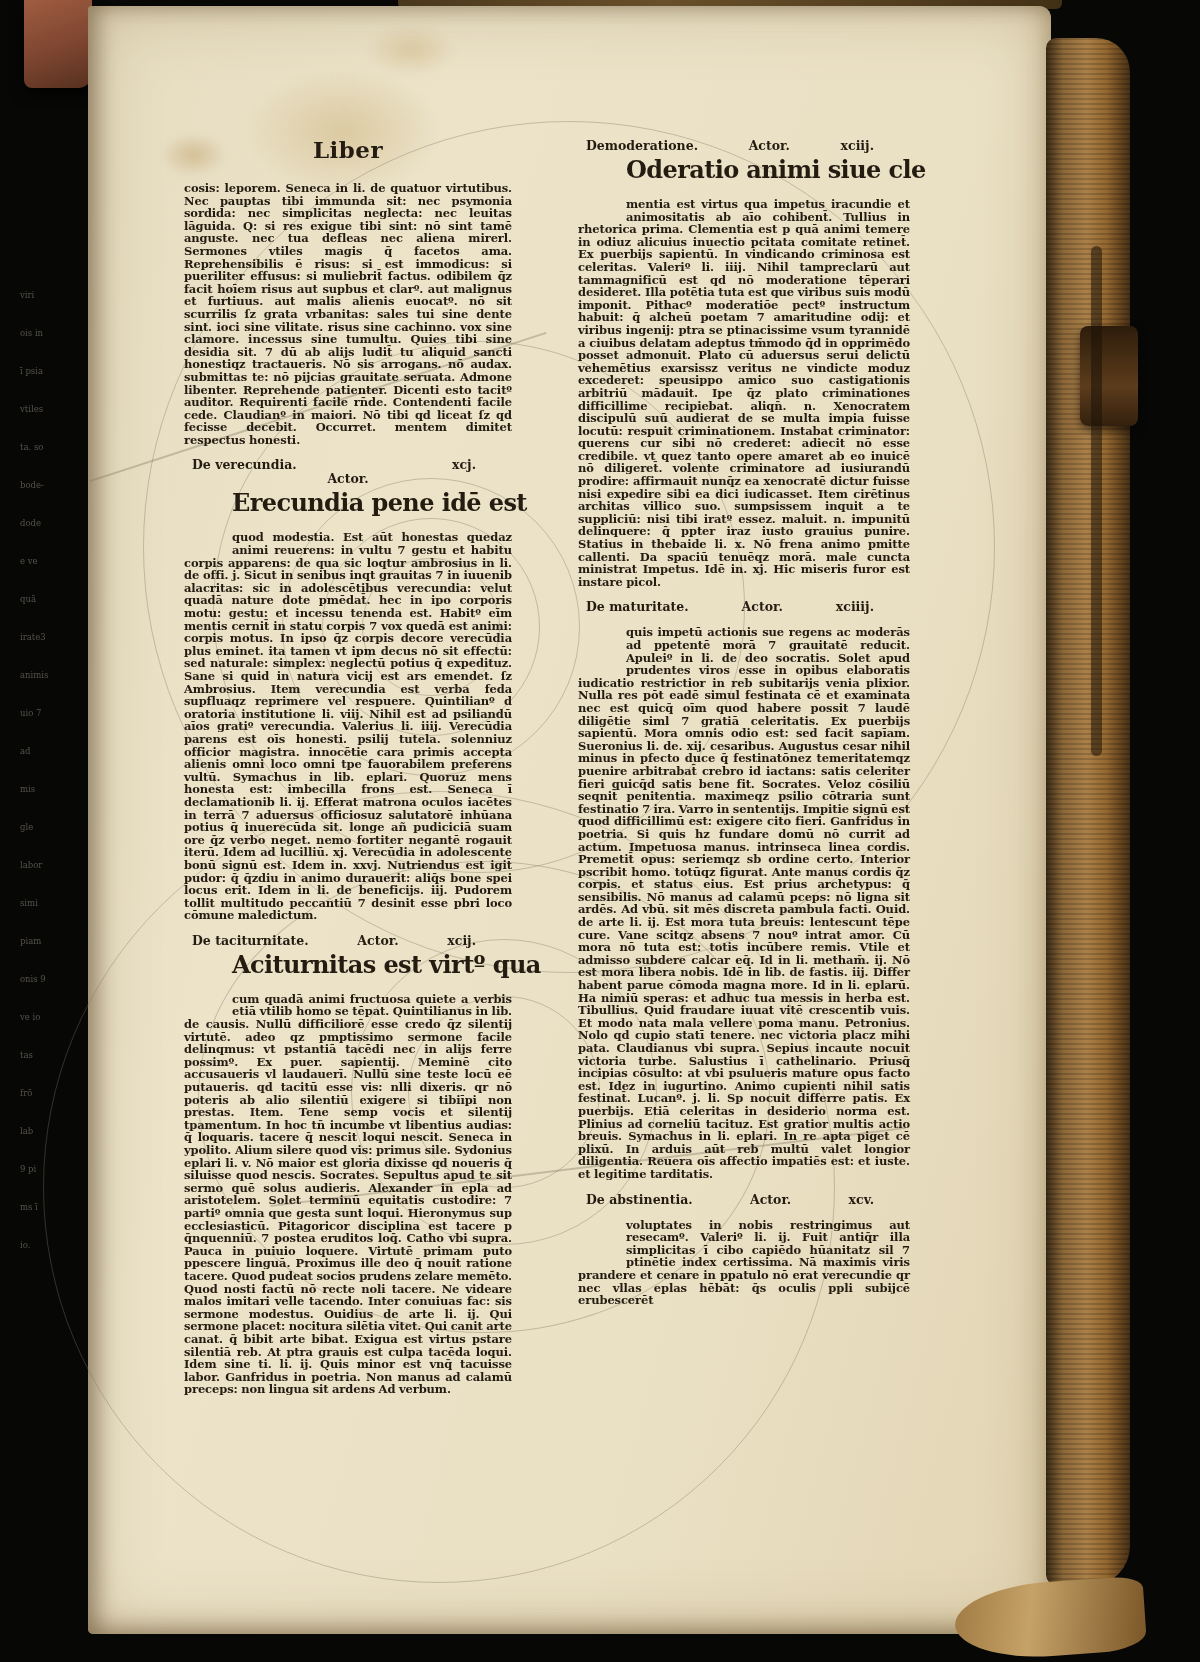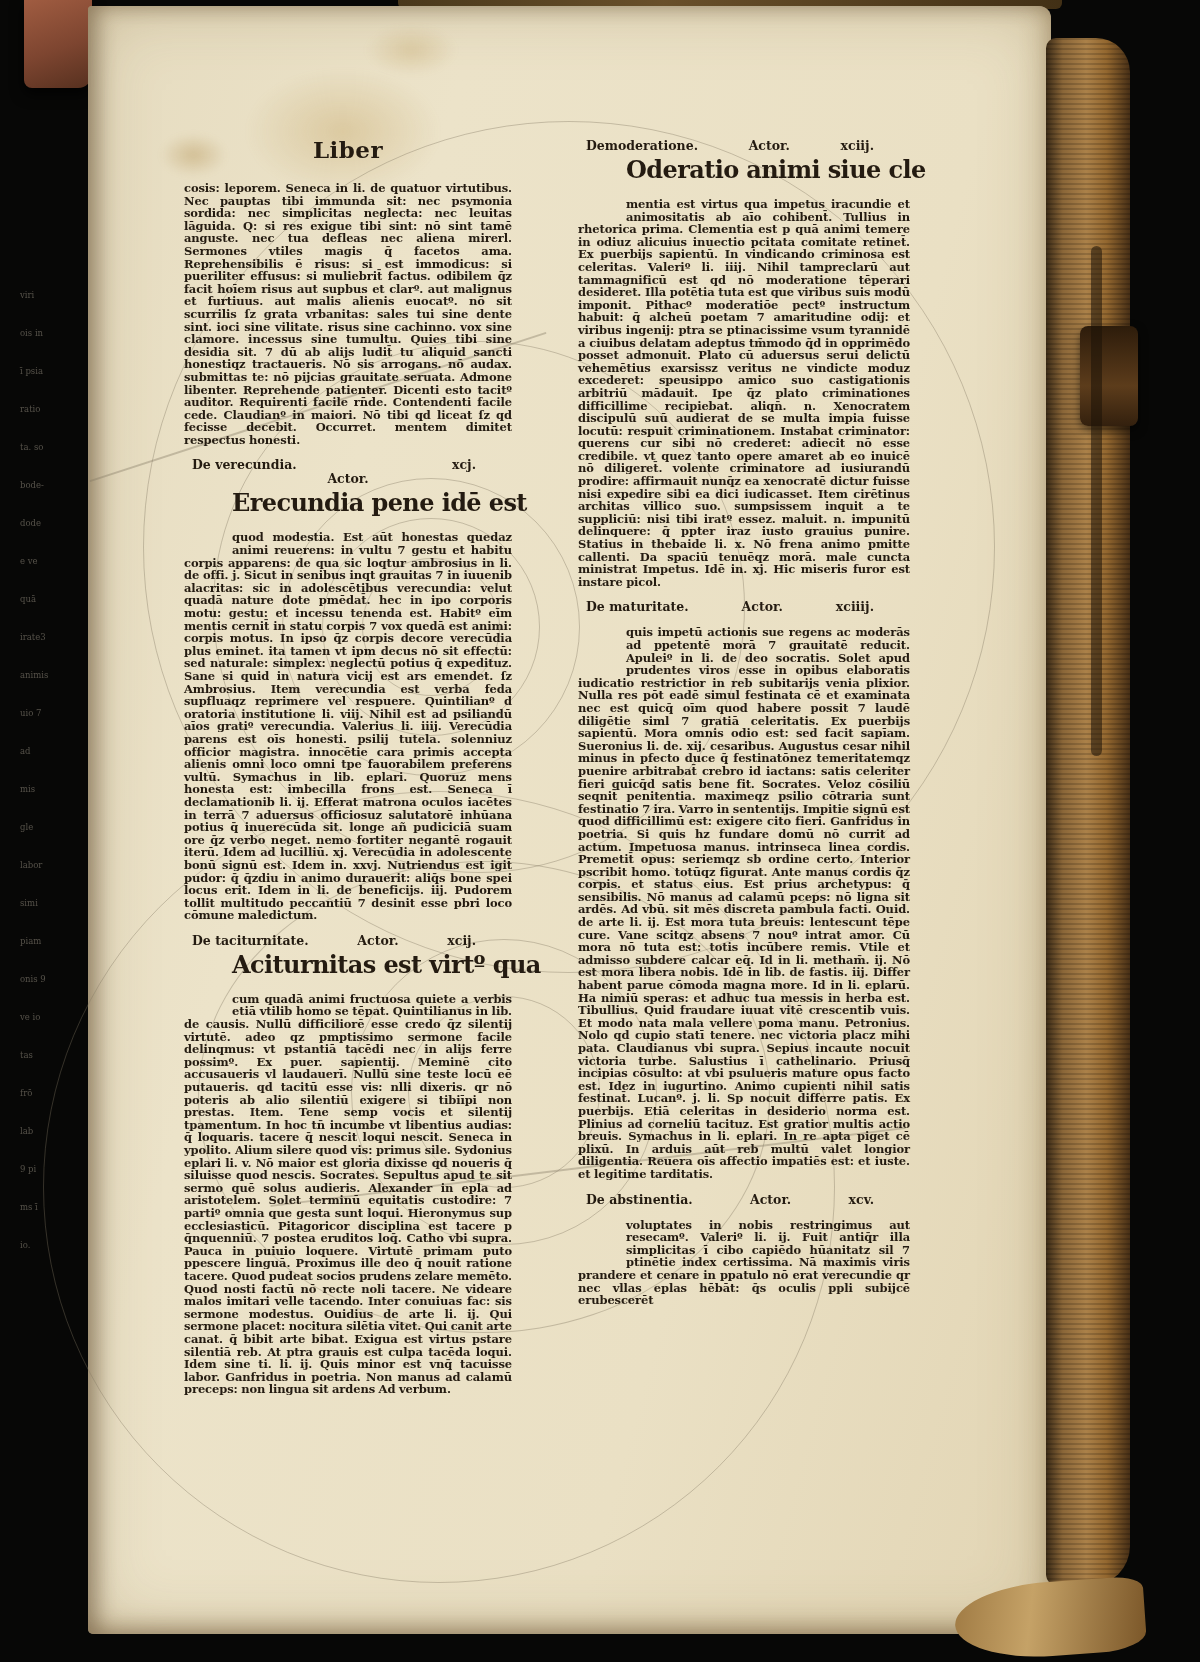--- a/index.html
+++ b/index.html
@@ -54,21 +54,21 @@
 
 <div class="photo">
 
   <div class="spine-leather"></div>
   <div class="top-edge-strip"></div>
 
   <div class="gutter-frags" id="frags">
       <div>viri</div>
       <div>ois in</div>
       <div>ī psia</div>
-      <div>ratio</div>
+      <div>vtiles</div>
       <div>ta. so</div>
       <div>bode-</div>
       <div>dode</div>
       <div>e ve</div>
       <div>quā</div>
       <div>irate3</div>
       <div>animis</div>
       <div>uio 7</div>
       <div>ad</div>
       <div>mis</div>

